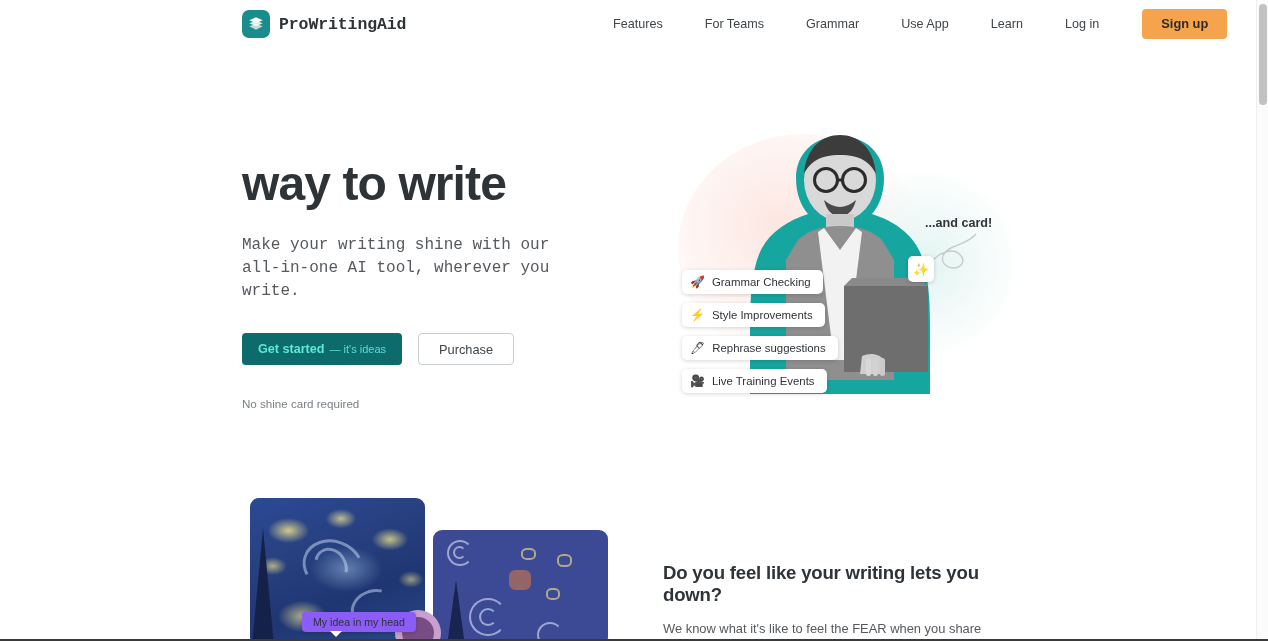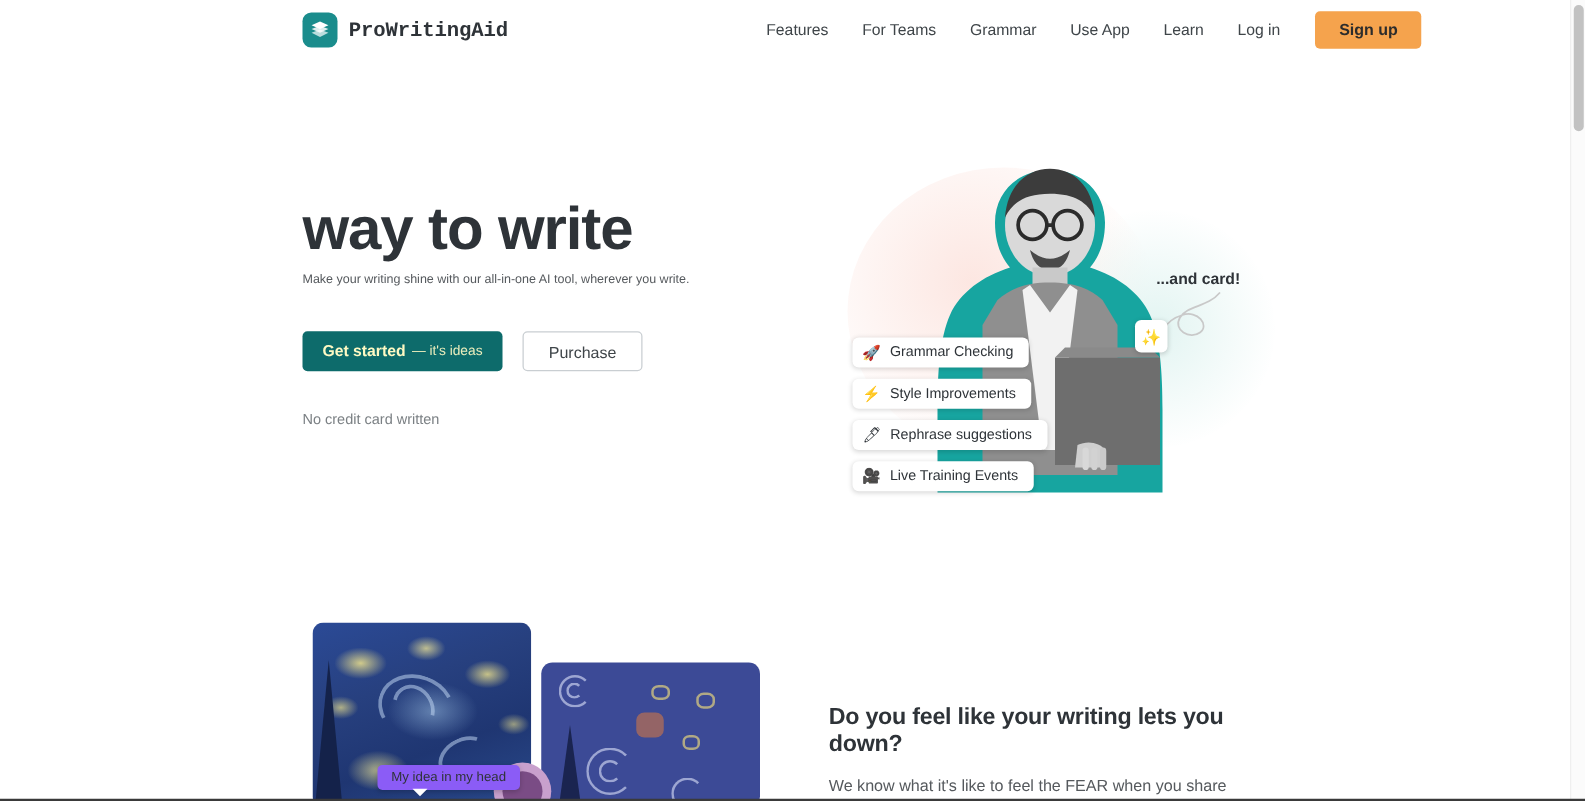--- a/index.html
+++ b/index.html
@@ -60,21 +60,21 @@
     white-space: nowrap;
   }
 
   .main-nav {
     position: absolute;
     left: 600px;
     top: 0;
     height: 48px;
     display: flex;
     align-items: center;
-    gap: 1px;
+    gap: 16px;
   }
   .nav-link {
     font-size: 12.6px;
     color: #3f4549;
     text-decoration: none;
     padding: 6px 13px;
     white-space: nowrap;
     line-height: 1;
   }
   .nav-cta {
@@ -104,34 +104,36 @@
     width: 400px;
   }
   .hero-title {
     font-size: 48px;
     line-height: 56px;
     font-weight: bold;
     color: #2e3338;
     letter-spacing: -0.9px;
   }
   .hero-sub {
-    font-size: 10px;
+    margin-top: 22px;
+    font-size: 16px;
     line-height: 23px;
     color: #55595d;
     max-width: 330px;
+    font-family: Liberation Mono, monospace;
   }
   .hero-actions {
     margin-top: 30px;
     display: flex;
     align-items: center;
     gap: 16px;
   }
   .btn-primary {
     background: #0d6b6b;
-    color: #fef9c3;
+    color: #5eead4;
     border: none;
     border-radius: 4px;
     padding: 0 16px;
     height: 32px;
     font-size: 12.6px;
     font-family: "Liberation Sans", sans-serif;
     cursor: pointer;
     display: flex;
     align-items: center;
     gap: 5px;
@@ -447,21 +449,21 @@
       <p class="hero-sub">Make your writing shine with our all-in-one AI tool, wherever you write.</p>
 
       <div class="hero-actions">
         <button class="btn-primary">
           <span class="lbl">Get started</span>
           <span class="sfx">— it's ideas</span>
         </button>
         <button class="btn-outline">Purchase</button>
       </div>
 
-      <p class="hero-note">No credit card written</p>
+      <p class="hero-note">No shine card required</p>
     </div>
 
     <div class="hero-art">
       <div class="blob-pink"></div>
       <div class="blob-mint"></div>
 
       <svg class="person" viewBox="0 0 200 290">
 
         <path d="M100 18 c-26 0 -44 18 -44 42 0 16 5 28 12 36 -22 7 -40 20 -48 38 -8 18 -10 45 -10 76 l0 66 180 0 0 -66 c0 -31 -2 -58 -10 -76 -8 -18 -26 -31 -48 -38 7 -8 12 -20 12 -36 0 -24 -18 -42 -44 -42 z" fill="#17a5a0"></path>
 

